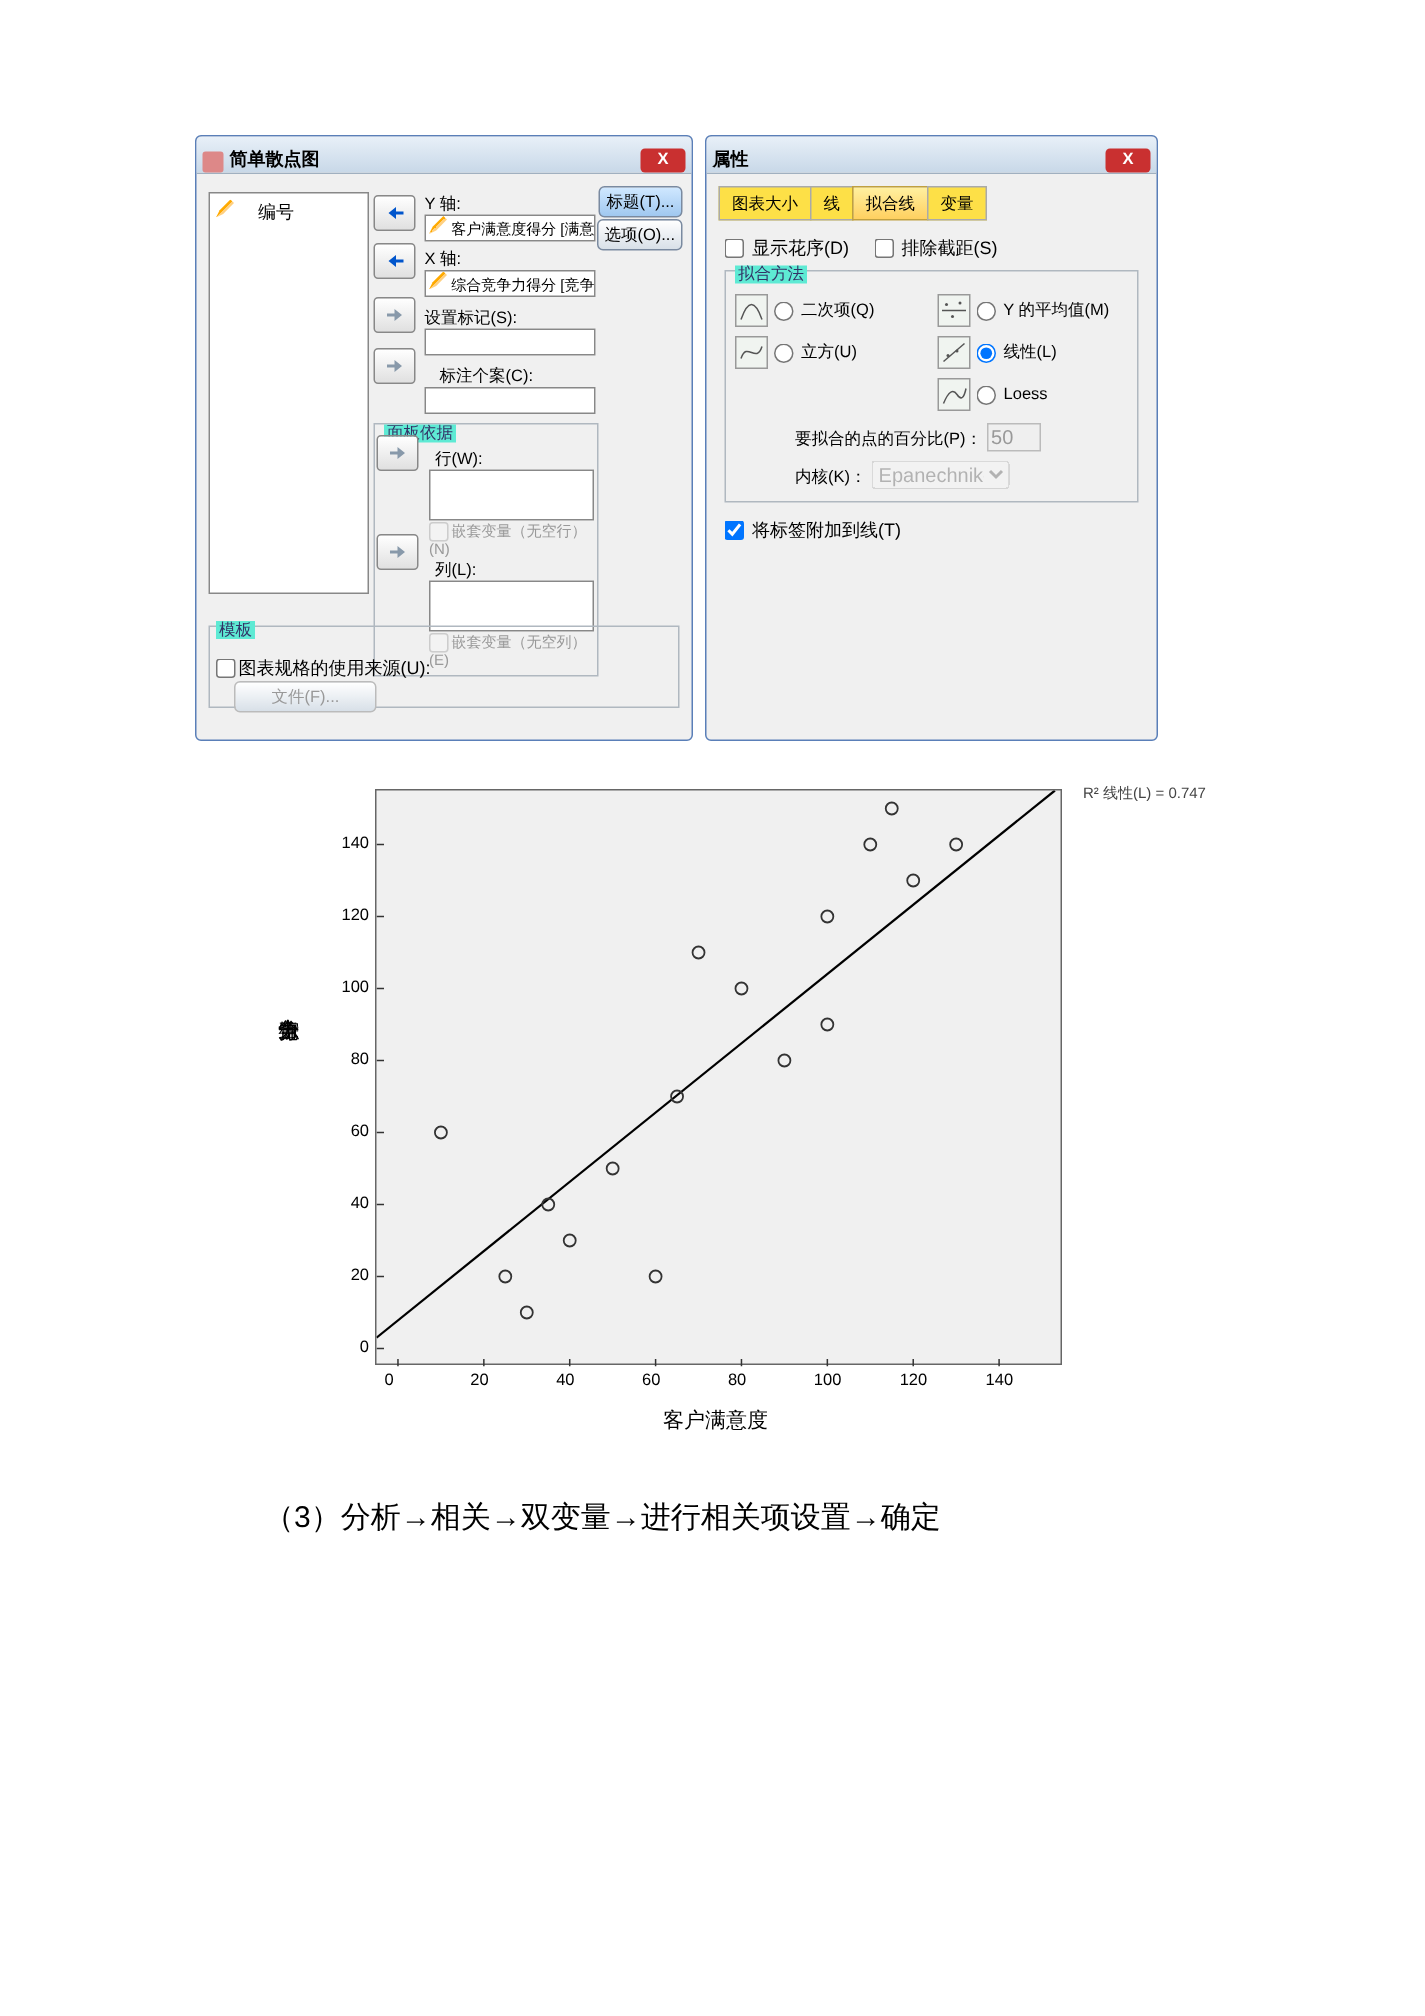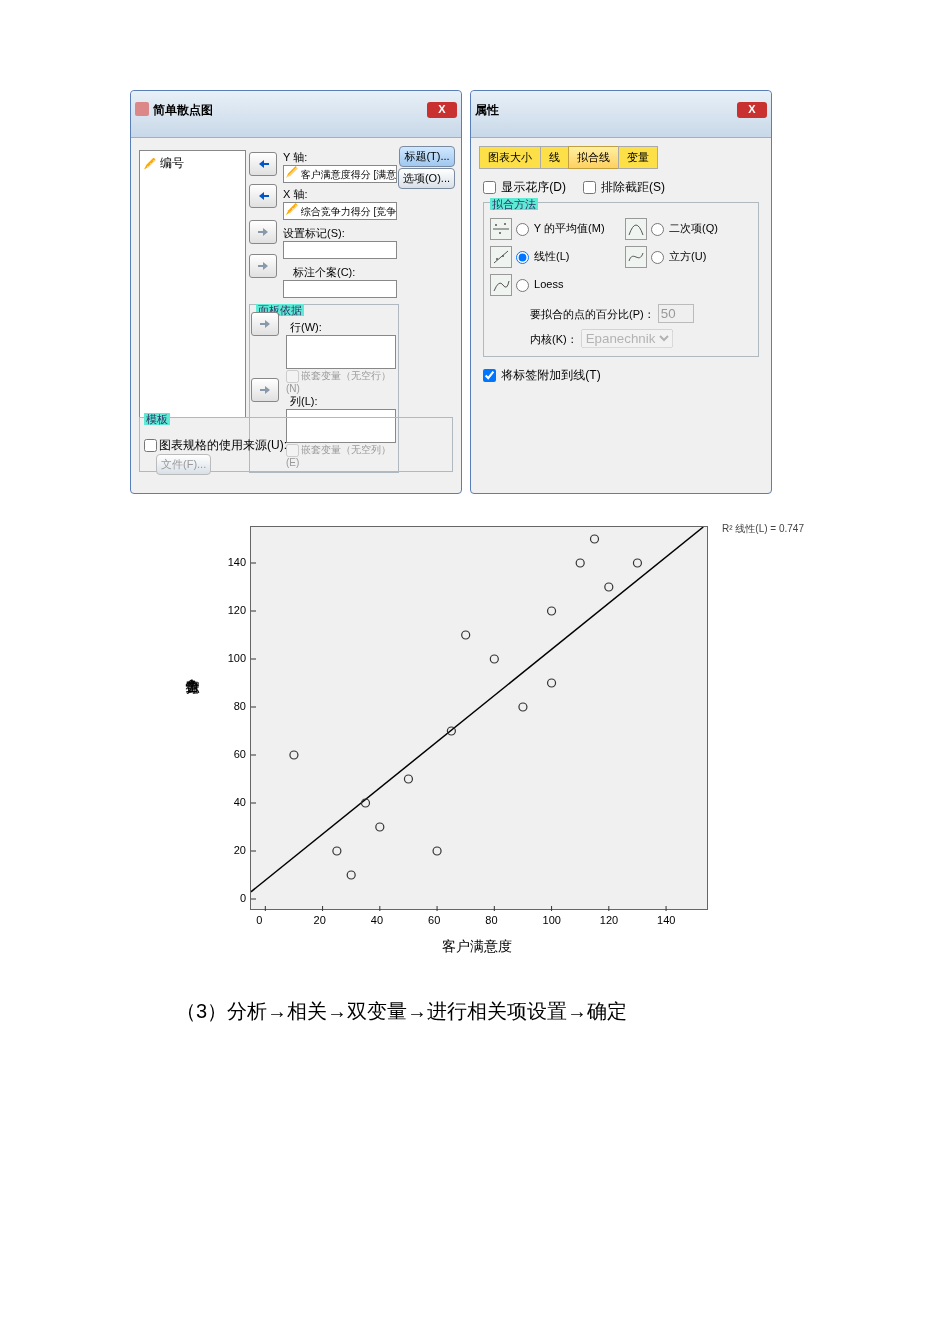--- a/index.html
+++ b/index.html
@@ -1,39 +1,39 @@
 <!DOCTYPE html>
 <html><head>
 <meta charset="utf-8">
 <style>
 body{font-family:"Microsoft YaHei",sans-serif;font-size:12px;background:#fff;margin:0;padding:90px 130px}
 .dialogs{display:flex;gap:8px}
 .dialog{background:#f0f0f0;border:1px solid #5a7fb8;border-radius:4px;position:relative}
 .d1{width:330px;height:402px}
 .d2{width:300px;height:402px}
-.titlebar{height:24px;background:linear-gradient(#e8f0f8,#c8d8e8);border-radius:4px 4px 0 0;display:flex;align-items:flex-start;padding:11px 4px;border-bottom:1px solid #a0b0c0}
+.titlebar{height:24px;background:linear-gradient(#e8f0f8,#c8d8e8);border-radius:4px 4px 0 0;display:flex;align-items:flex-end;padding:0 4px;border-bottom:1px solid #a0b0c0}
 .ticon{width:14px;height:14px;background:#d88;border-radius:2px;margin-right:4px}
 .titlebar .t{font-size:12px;font-weight:bold;flex:1}
 .closex{width:30px;height:16px;background:#c93030;color:#fff;border-radius:3px;text-align:center;line-height:14px;font-size:11px;font-weight:bold}
 .body{padding:8px;position:relative}
 .varbox{background:#fff;border:1px solid #888;width:105px;height:266px;position:absolute;top:12px;left:8px}
-.varbox .vi{padding:4px;display:flex;align-items:center;gap:4px}
+.varbox .vi{padding:4px;display:flex;gap:16px}
 .pencil{width:12px;height:12px;background:linear-gradient(135deg,#fa0 50%,#ffd080 50%);clip-path:polygon(0 100%,20% 60%,80% 0,100% 20%,40% 80%)}
 .col2{position:absolute;left:118px;top:12px;width:150px}
 .arrowbtn{width:26px;height:22px;background:linear-gradient(#fff,#e0e0e0);border:1px solid #888;border-radius:3px;display:inline-flex;align-items:center;justify-content:center;position:absolute}
 .arrowbtn svg{width:14px;height:12px}
 .lbl{font-size:11px;display:block}
 .tinput{border:1px solid #888;background:#fff;height:16px;width:108px;font-size:10px;padding:0 2px;white-space:nowrap;overflow:hidden}
 .rbtn{position:absolute;background:linear-gradient(#fff,#d8e0e8);border:1px solid #7a8aa0;border-radius:4px;font-size:11px;text-align:center;padding:2px 4px;min-width:46px}
 .rbtn.sel{background:linear-gradient(#d0e8ff,#a0c8f0)}
 .fieldset{border:1px solid #b0b8c0;margin:0;padding:4px 6px;font-size:11px}
 .ftitle{color:#336;font-size:11px;position:relative;top:-10px;background:#5eead4;padding:0 2px;display:inline}
 .tplbox{border:1px solid #b0b8c0;position:absolute;left:8px;top:326px;right:8px;height:45px;padding:4px}
 .bottombtns{position:absolute;left:0;right:0;bottom:6px;text-align:center}
-.btn{background:linear-gradient(#fff,#d8e0e8);border:1px solid #7a8aa0;border-radius:4px;font-size:11px;padding:2px 4px;margin:0 1px;display:inline-block}
+.btn{background:linear-gradient(#fff,#d8e0e8);border:1px solid #7a8aa0;border-radius:4px;font-size:11px;padding:2px 24px;margin:0 1px;display:inline-block}
 .btn.dis{color:#999;border-color:#bbb}
 .tabs{display:flex;margin-bottom:6px}
 .tab{padding:3px 8px;background:#fde047;border:1px solid #aaa;font-size:11px;margin-right:-1px}
 .tab.act{background:linear-gradient(#fff0a0,#ffd060);border-color:#c0a040;font-weight:normal}
 input[type=checkbox],input[type=radio]{vertical-align:middle;margin:0 2px 0 0}
 .iconimg{width:20px;height:20px;border:1px solid #999;background:#f0f4f0;display:inline-block;vertical-align:middle;margin-right:4px}
 .iconimg svg{width:20px;height:20px}
 .scatterarea{position:relative;margin:24px auto 0 62px;width:536px}
 .chartbox{width:526px;height:440px;position:relative}
 .plotarea{position:absolute;left:58px;top:8px;right:10px;bottom:48px;background:#f0f0f0;border:1px solid #666}
@@ -139,41 +139,41 @@
     <div style="padding:4px">
       <label><input type="checkbox" style=""> <span>显示花序(D)</span></label>
       &nbsp;&nbsp;&nbsp;
       <label><input type="checkbox" style=""> <span>排除截距(S)</span></label>
 
       <div class="fieldset" style="margin-top:6px;padding-bottom:8px">
         <span class="ftitle">拟合方法</span>
         <div style="display:flex;gap:8px;margin-top:-4px">
           <div style="flex:1">
             <div><span class="iconimg"><svg>
+                      <path d="M3 16 Q10 -4 17 16" stroke="#555" fill="none"></path>
+                    </svg></span><label><input type="radio" name="fit" style=""> <span>二次项(Q)</span></label></div>
+            <div style="margin-top:6px"><span class="iconimg"><svg>
+                      <path d="M3 14 C7 2 13 18 17 6" stroke="#555" fill="none"></path>
+                    </svg></span><label><input type="radio" name="fit" style=""> <span>立方(U)</span></label></div>
+          </div>
+          <div style="flex:1">
+            <div><span class="iconimg"><svg>
                       <line x1="2" y1="10" x2="18" y2="10" stroke="#555"></line>
                       <circle cx="5" cy="6" r="1" fill="#555"></circle>
                       <circle cx="9" cy="14" r="1" fill="#555"></circle>
                       <circle cx="14" cy="5" r="1" fill="#555"></circle>
                     </svg></span><label><input type="radio" name="fit" style=""> <span>Y 的平均值(M)</span></label></div>
             <div style="margin-top:6px"><span class="iconimg"><svg>
                       <line x1="3" y1="16" x2="17" y2="4" stroke="#555"></line>
                       <circle cx="6" cy="12" r="1" fill="#555"></circle>
                       <circle cx="12" cy="9" r="1" fill="#555"></circle>
                     </svg></span><label><input type="radio" name="fit" checked="" style=""> <span>线性(L)</span></label></div>
             <div style="margin-top:6px"><span class="iconimg"><svg>
                       <path d="M3 16 Q8 4 12 10 T18 6" stroke="#555" fill="none"></path>
                     </svg></span><label><input type="radio" name="fit" style=""> <span>Loess</span></label></div>
-          </div>
-          <div style="flex:1">
-            <div><span class="iconimg"><svg>
-                      <path d="M3 16 Q10 -4 17 16" stroke="#555" fill="none"></path>
-                    </svg></span><label><input type="radio" name="fit" style=""> <span>二次项(Q)</span></label></div>
-            <div style="margin-top:6px"><span class="iconimg"><svg>
-                      <path d="M3 14 C7 2 13 18 17 6" stroke="#555" fill="none"></path>
-                    </svg></span><label><input type="radio" name="fit" style=""> <span>立方(U)</span></label></div>
           </div>
         </div>
         <div style="margin-left:40px;margin-top:8px">
           <span>要拟合的点的百分比(P)：</span>
           <input type="text" disabled="" style="width: 30px; color: rgb(153, 153, 153); border: 1px solid rgb(187, 187, 187);" value="50">
         </div>
         <div style="margin-left:40px;margin-top:6px">
           <span>内核(K)：</span>
           <select disabled="" style="width:92px;color:#999"><option>Epanechnikov</option></select>
         </div>

